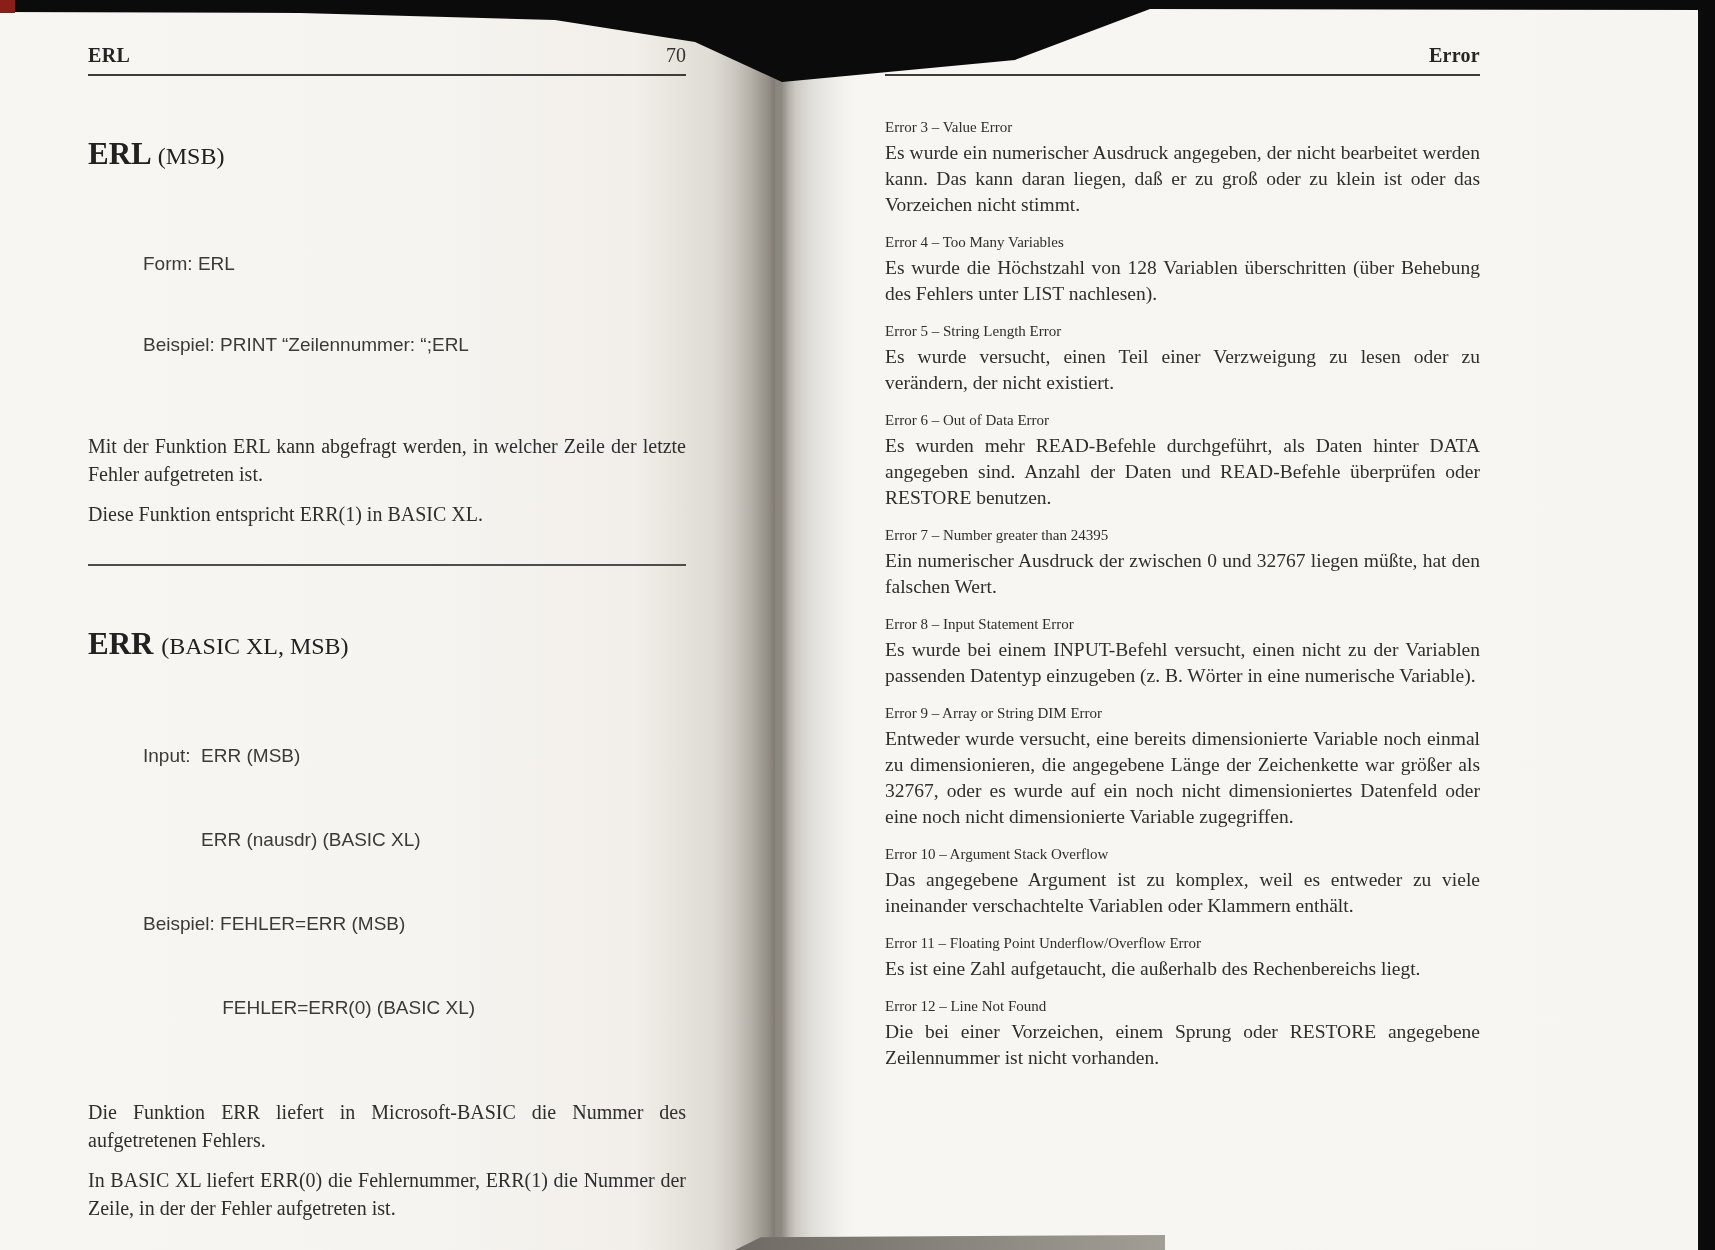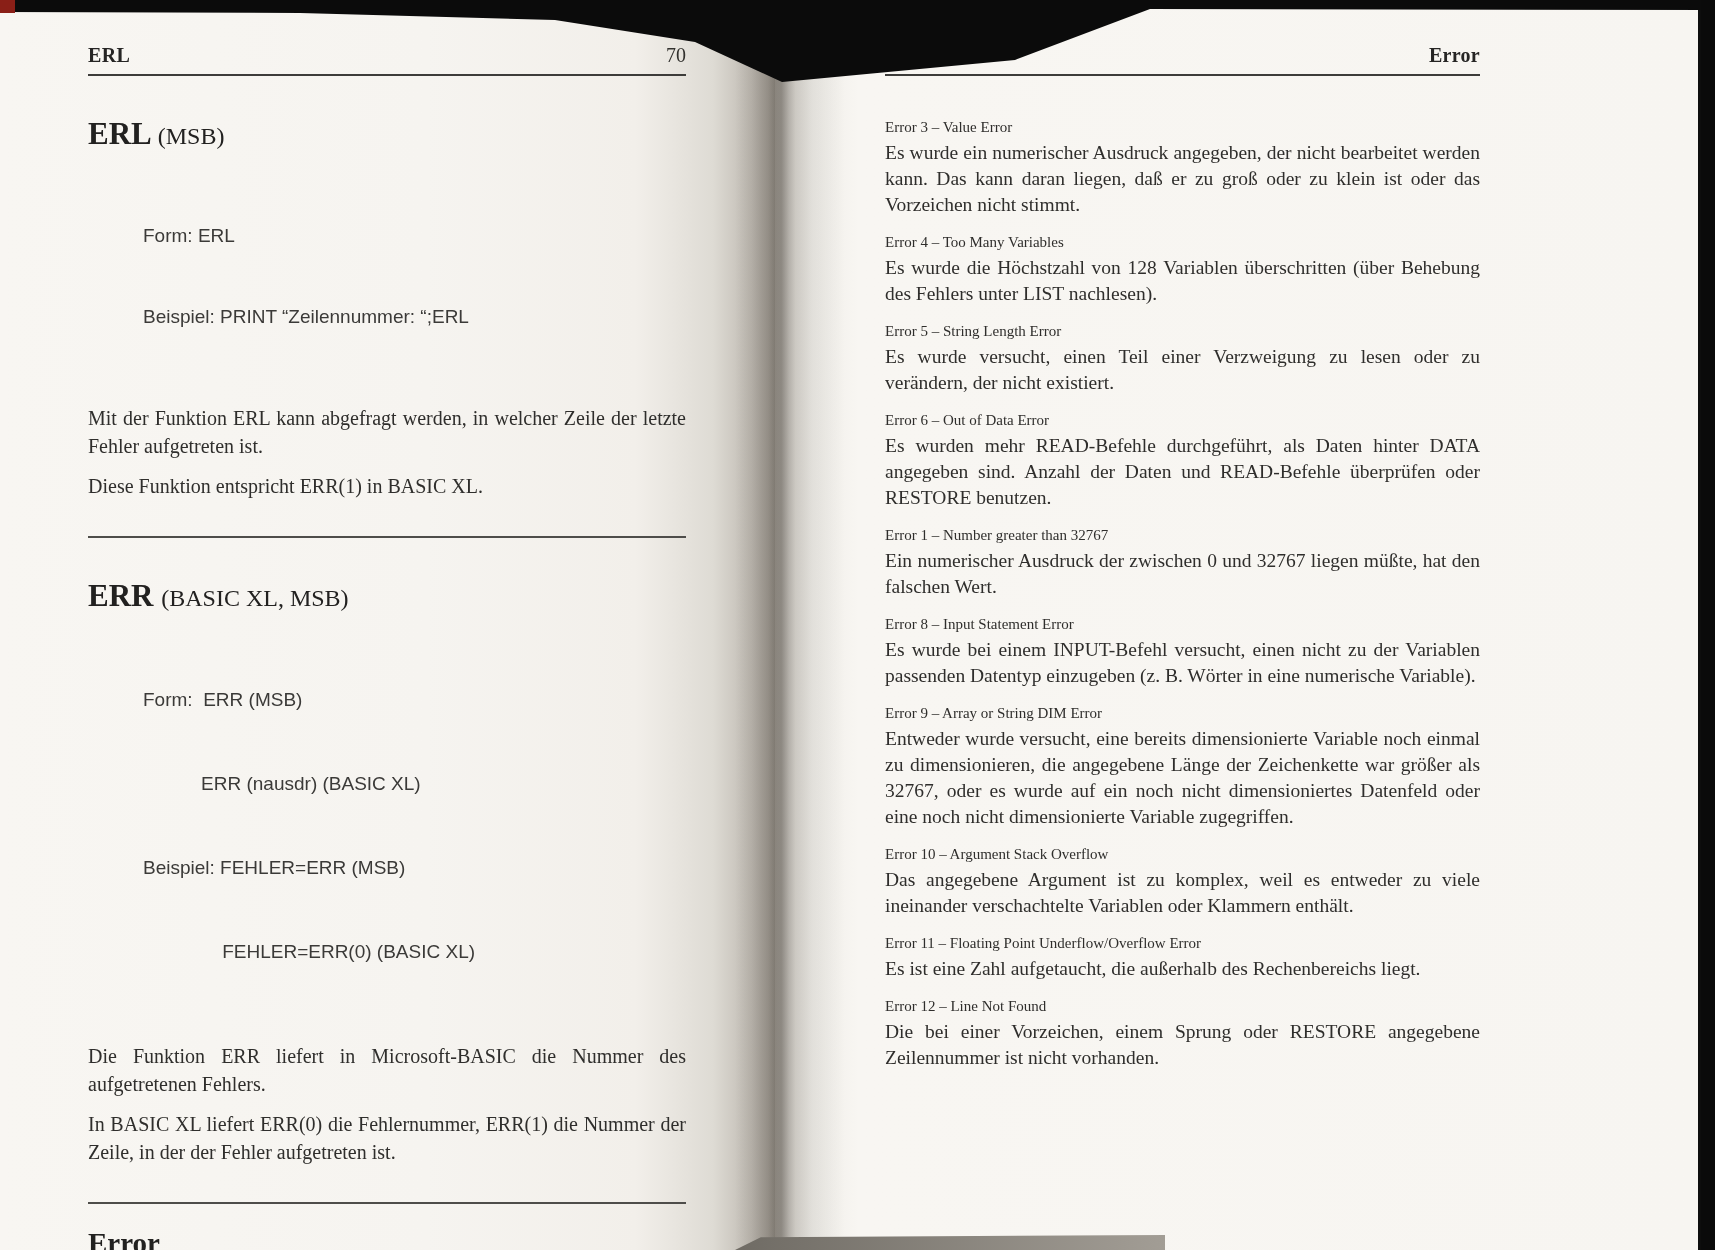--- a/index.html
+++ b/index.html
@@ -39,21 +39,21 @@
   
   .content{position:absolute;}
   .content-left{left:88px; top:34px; width:598px;}
   .content-right{left:110px; top:36px; width:595px;}
   .header-row{
     display:flex; justify-content:space-between; align-items:flex-end;
     border-bottom:2px solid #3d3c3a; padding-bottom:7px;
   }
   .running-head{font-size:20px; font-weight:bold; color:#262524; letter-spacing:0.3px;}
   .page-num{font-size:20px; color:#33322f;}
-  .kw-heading{margin-top:40px; font-size:31px; font-weight:bold; color:#222120; line-height:35px;}
+  .kw-heading{margin-top:52px; font-size:31px; font-weight:bold; color:#222120; line-height:52px;}
   .kw-qualifier{font-size:24px; font-weight:normal;}
   .form-block{
     margin:14px 0 0 55px;
     font-family:"Liberation Sans", sans-serif;
     font-size:19px; line-height:27px; color:#3b3a38;
     white-space:pre;
   }
   .form-block.tall{line-height:28px;}
   .para{margin:20px 0 0 0; font-size:20px; line-height:28px; text-align:justify; color:#2f2e2c;}
   .para + .para{margin-top:12px;}
@@ -89,21 +89,21 @@
       <div class="para">Mit der Funktion ERL kann abgefragt werden, in welcher Zeile der letzte Fehler aufgetreten ist.</div>
       <div class="para">Diese Funktion entspricht ERR(1) in BASIC XL.</div>
 
       <div class="sep"></div>
 
       <div class="kw-heading">
         <span>ERR</span>
         <span class="kw-qualifier">(BASIC XL, MSB)</span>
       </div>
       <div class="form-block tall">
-        <div>Form:  ERR (MSB)</div>
+        <div>Input:  ERR (MSB)</div>
         <div>           ERR (nausdr) (BASIC XL)</div>
         <div>Beispiel: FEHLER=ERR (MSB)</div>
         <div>               FEHLER=ERR(0) (BASIC XL)</div>
       </div>
       <div class="para">Die Funktion ERR liefert in Microsoft-BASIC die Nummer des aufgetretenen Fehlers.</div>
       <div class="para">In BASIC XL liefert ERR(0) die Fehlernummer, ERR(1) die Nummer der Zeile, in der der Fehler aufgetreten ist.</div>
 
       <div class="sep"></div>
 
       <div class="section-heading">Error</div>
@@ -135,21 +135,21 @@
           <div class="err-title">Error 5 – String Length Error</div>
           <div class="err-desc">Es wurde versucht, einen Teil einer Verzweigung zu lesen oder zu verändern, der nicht existiert.</div>
         </div>
 
         <div class="err-item">
           <div class="err-title">Error 6 – Out of Data Error</div>
           <div class="err-desc">Es wurden mehr READ-Befehle durchgeführt, als Daten hinter DATA angegeben sind. Anzahl der Daten und READ-Befehle überprüfen oder RESTORE benutzen.</div>
         </div>
 
         <div class="err-item">
-          <div class="err-title">Error 1 – Number greater than 32767</div>
+          <div class="err-title">Error 7 – Number greater than 24395</div>
           <div class="err-desc">Ein numerischer Ausdruck der zwischen 0 und 32767 liegen müßte, hat den falschen Wert.</div>
         </div>
 
         <div class="err-item">
           <div class="err-title">Error 8 – Input Statement Error</div>
           <div class="err-desc">Es wurde bei einem INPUT-Befehl versucht, einen nicht zu der Variablen passenden Datentyp einzugeben (z. B. Wörter in eine numerische Variable).</div>
         </div>
 
         <div class="err-item">
           <div class="err-title">Error 9 – Array or String DIM Error</div>

